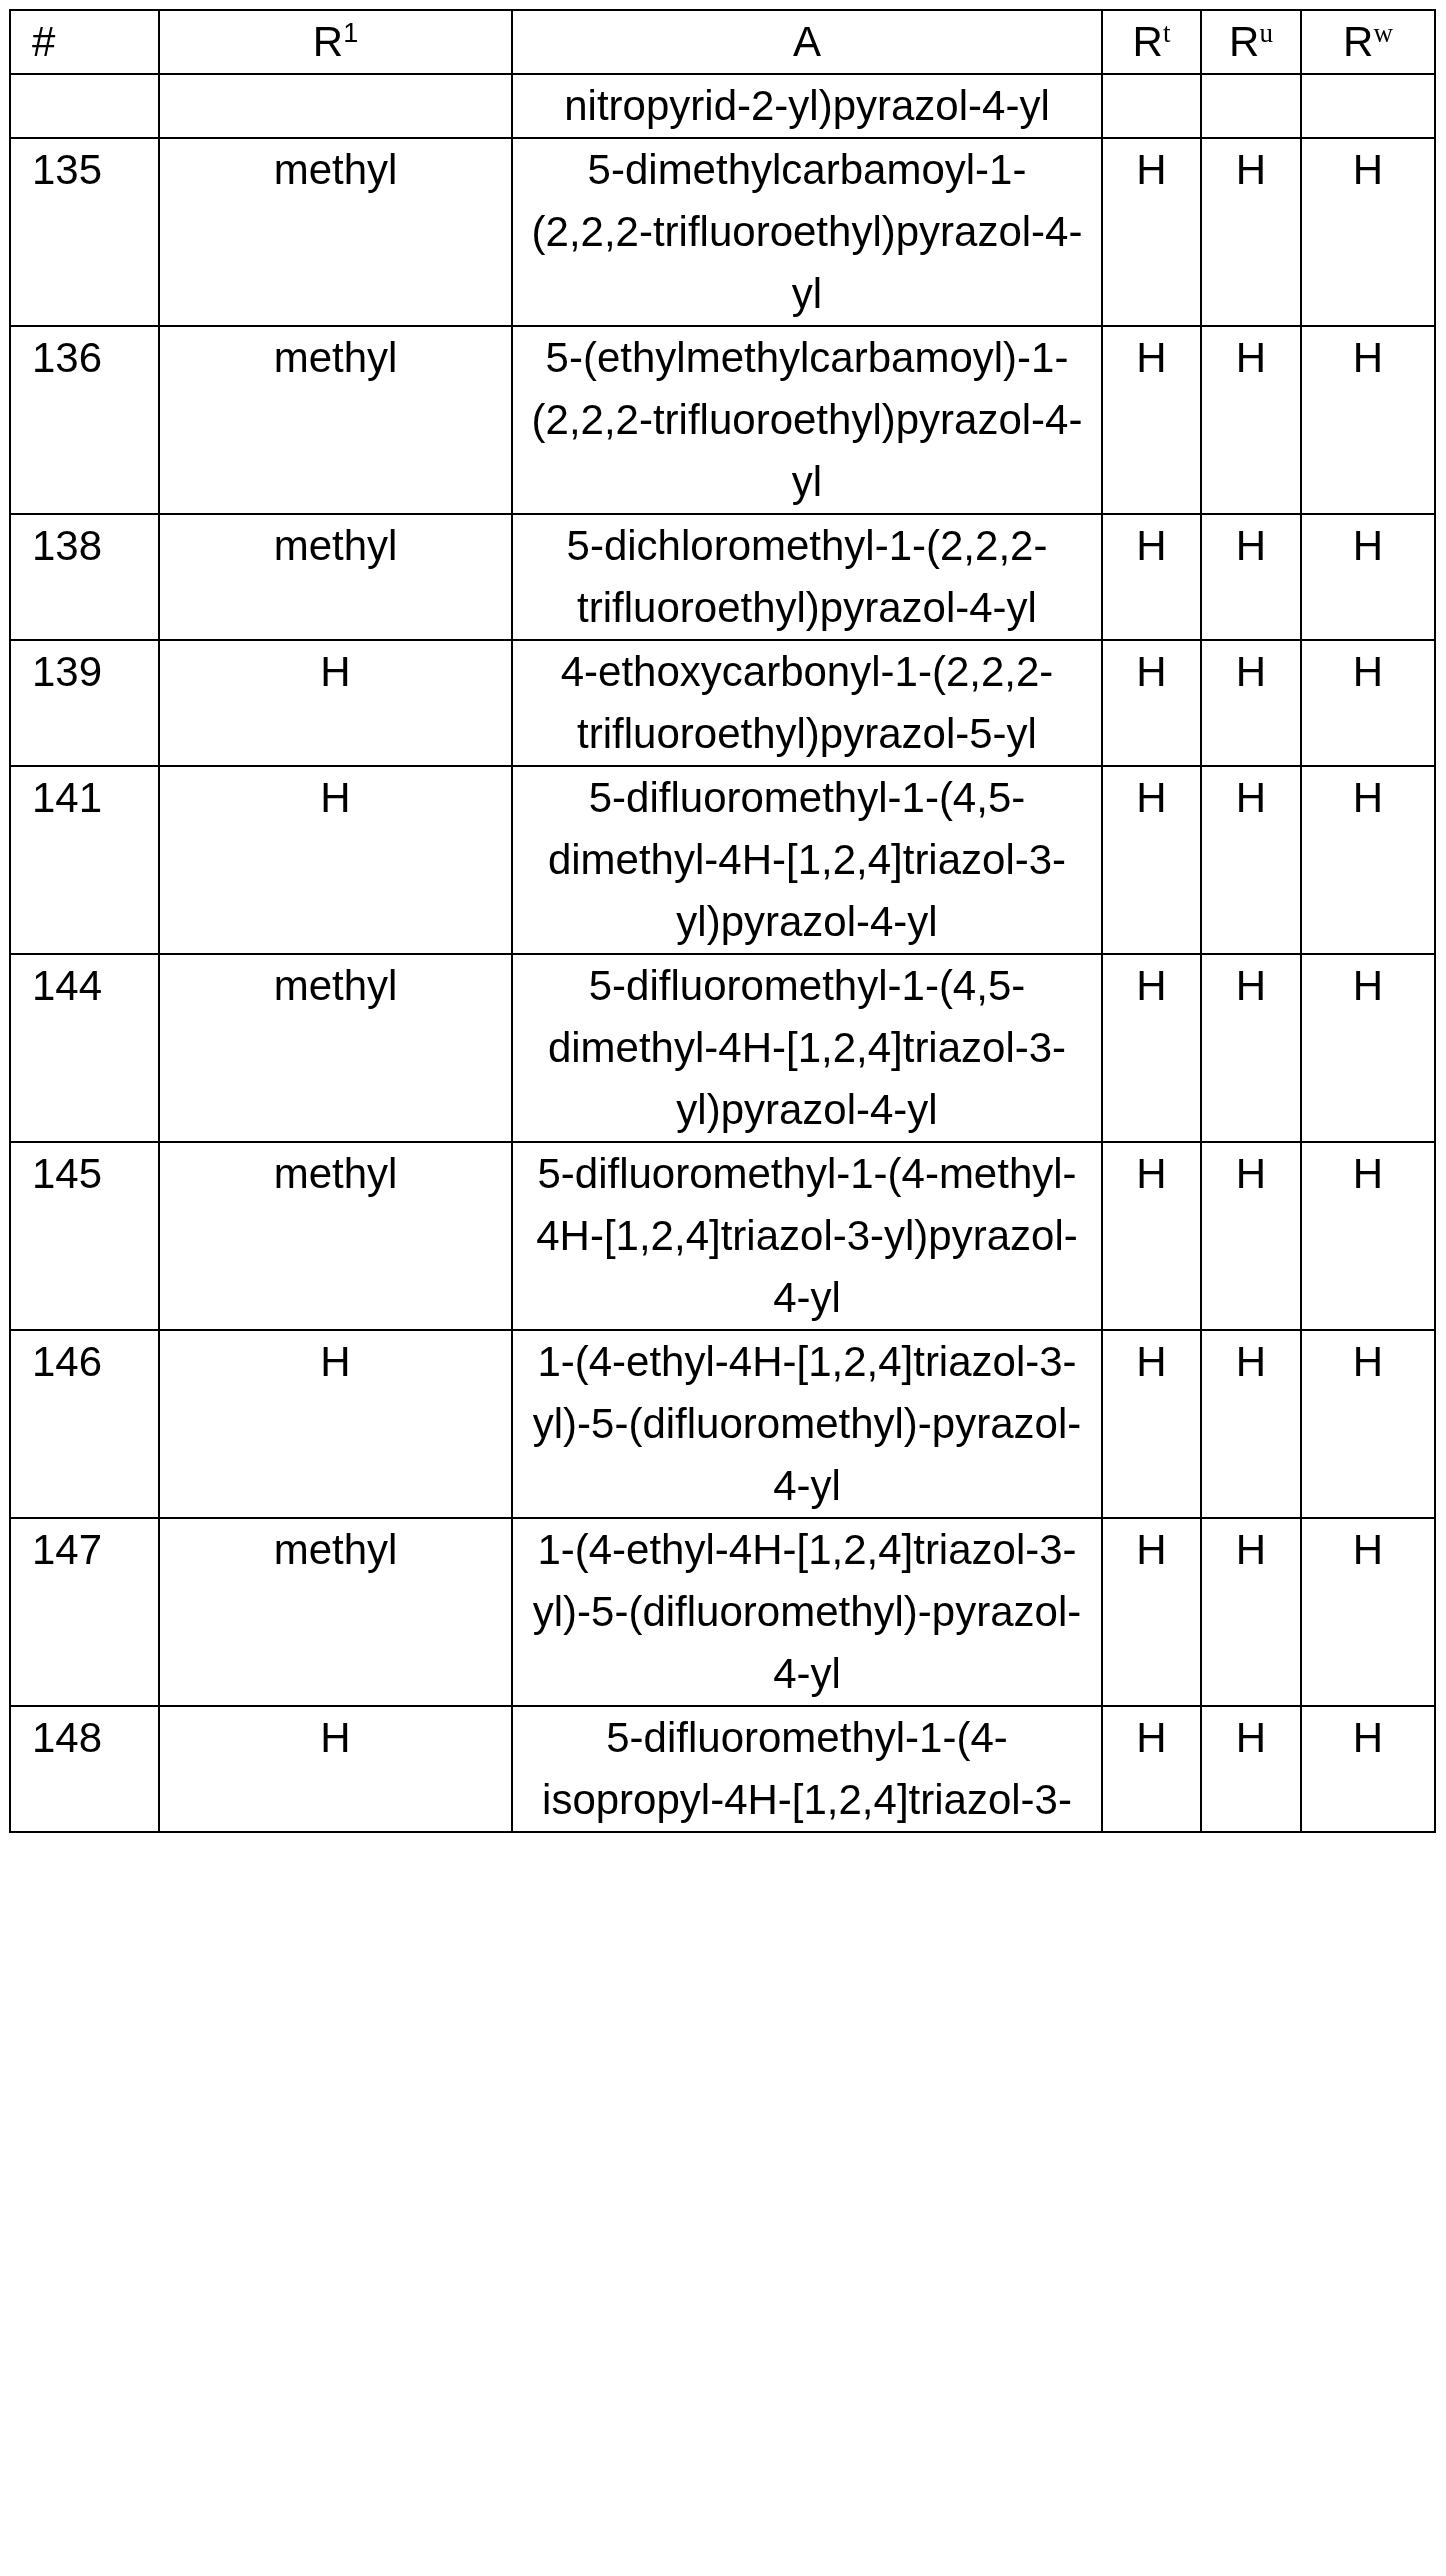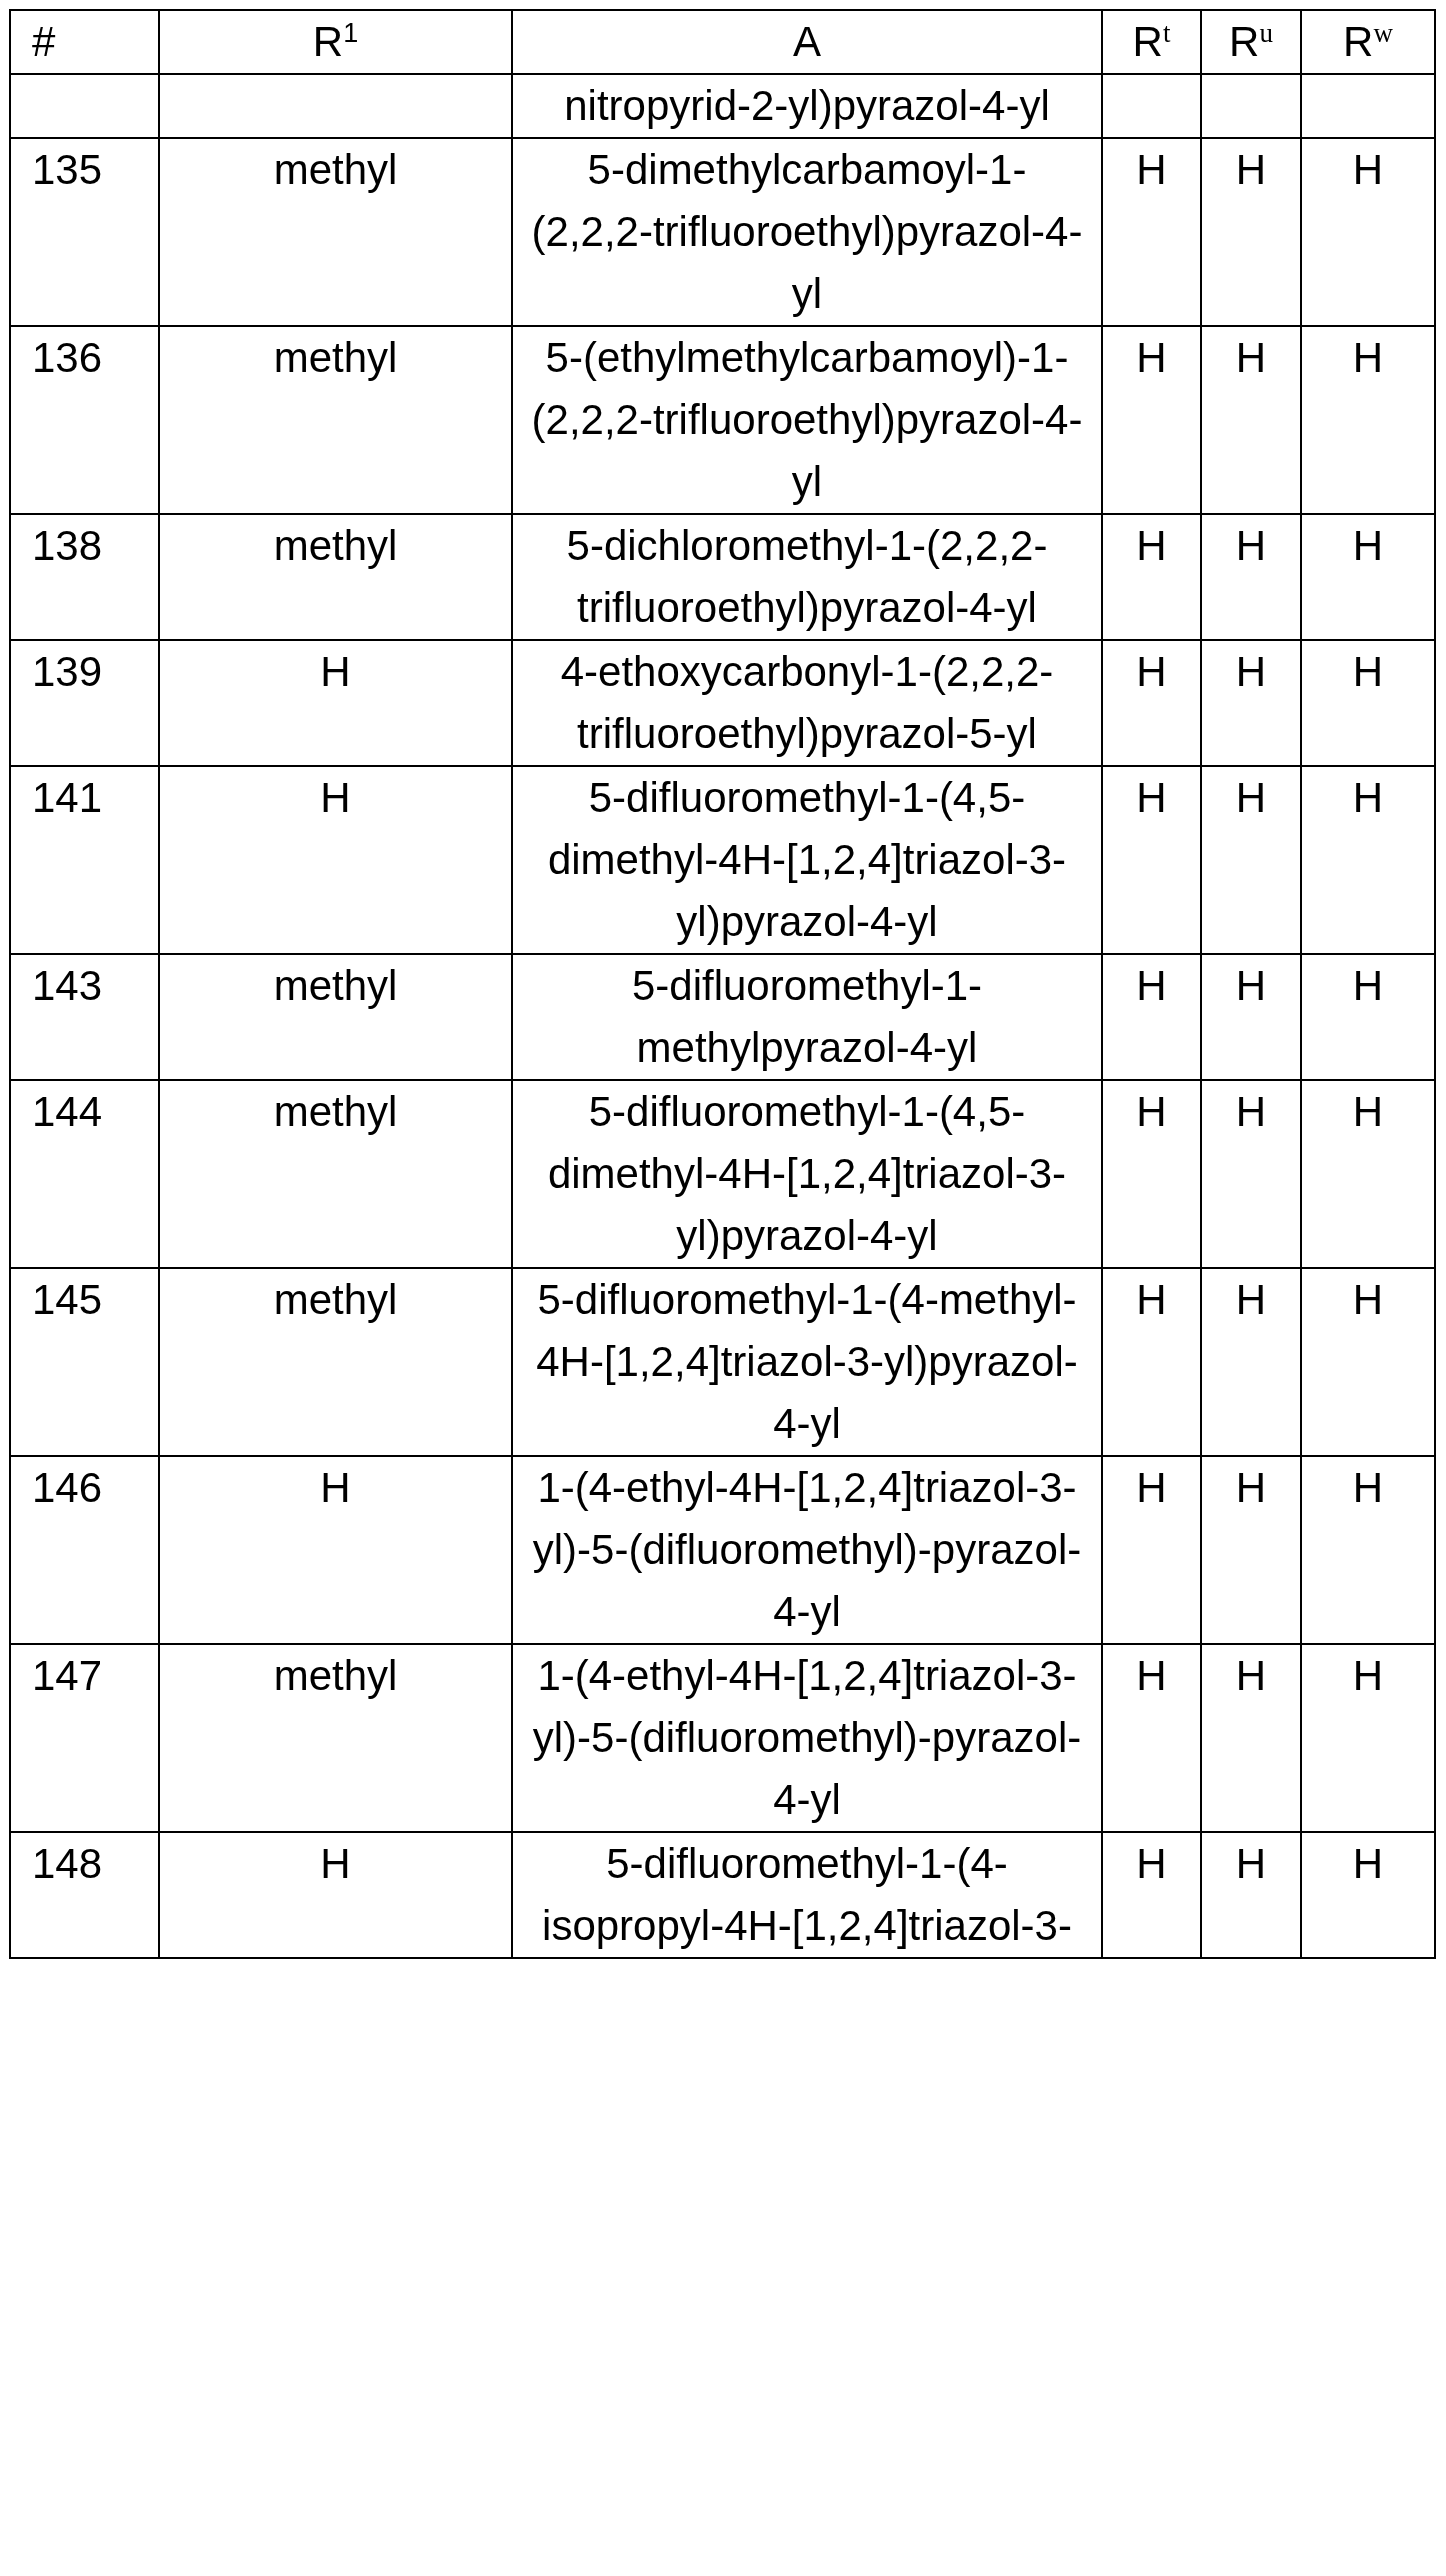--- a/index.html
+++ b/index.html
@@ -96,29 +96,20 @@
         <td class="num">141</td>
         <td>H</td>
         <td>5-difluoromethyl-1-(4,5-
 dimethyl-4H-[1,2,4]triazol-3-
 yl)pyrazol-4-yl</td>
         <td>H</td>
         <td>H</td>
         <td>H</td>
       </tr>
     <tr>
-        <td class="num">143</td>
-        <td>methyl</td>
-        <td>5-difluoromethyl-1-
-methylpyrazol-4-yl</td>
-        <td>H</td>
-        <td>H</td>
-        <td>H</td>
-      </tr>
-    <tr>
         <td class="num">144</td>
         <td>methyl</td>
         <td>5-difluoromethyl-1-(4,5-
 dimethyl-4H-[1,2,4]triazol-3-
 yl)pyrazol-4-yl</td>
         <td>H</td>
         <td>H</td>
         <td>H</td>
       </tr>
     <tr>

